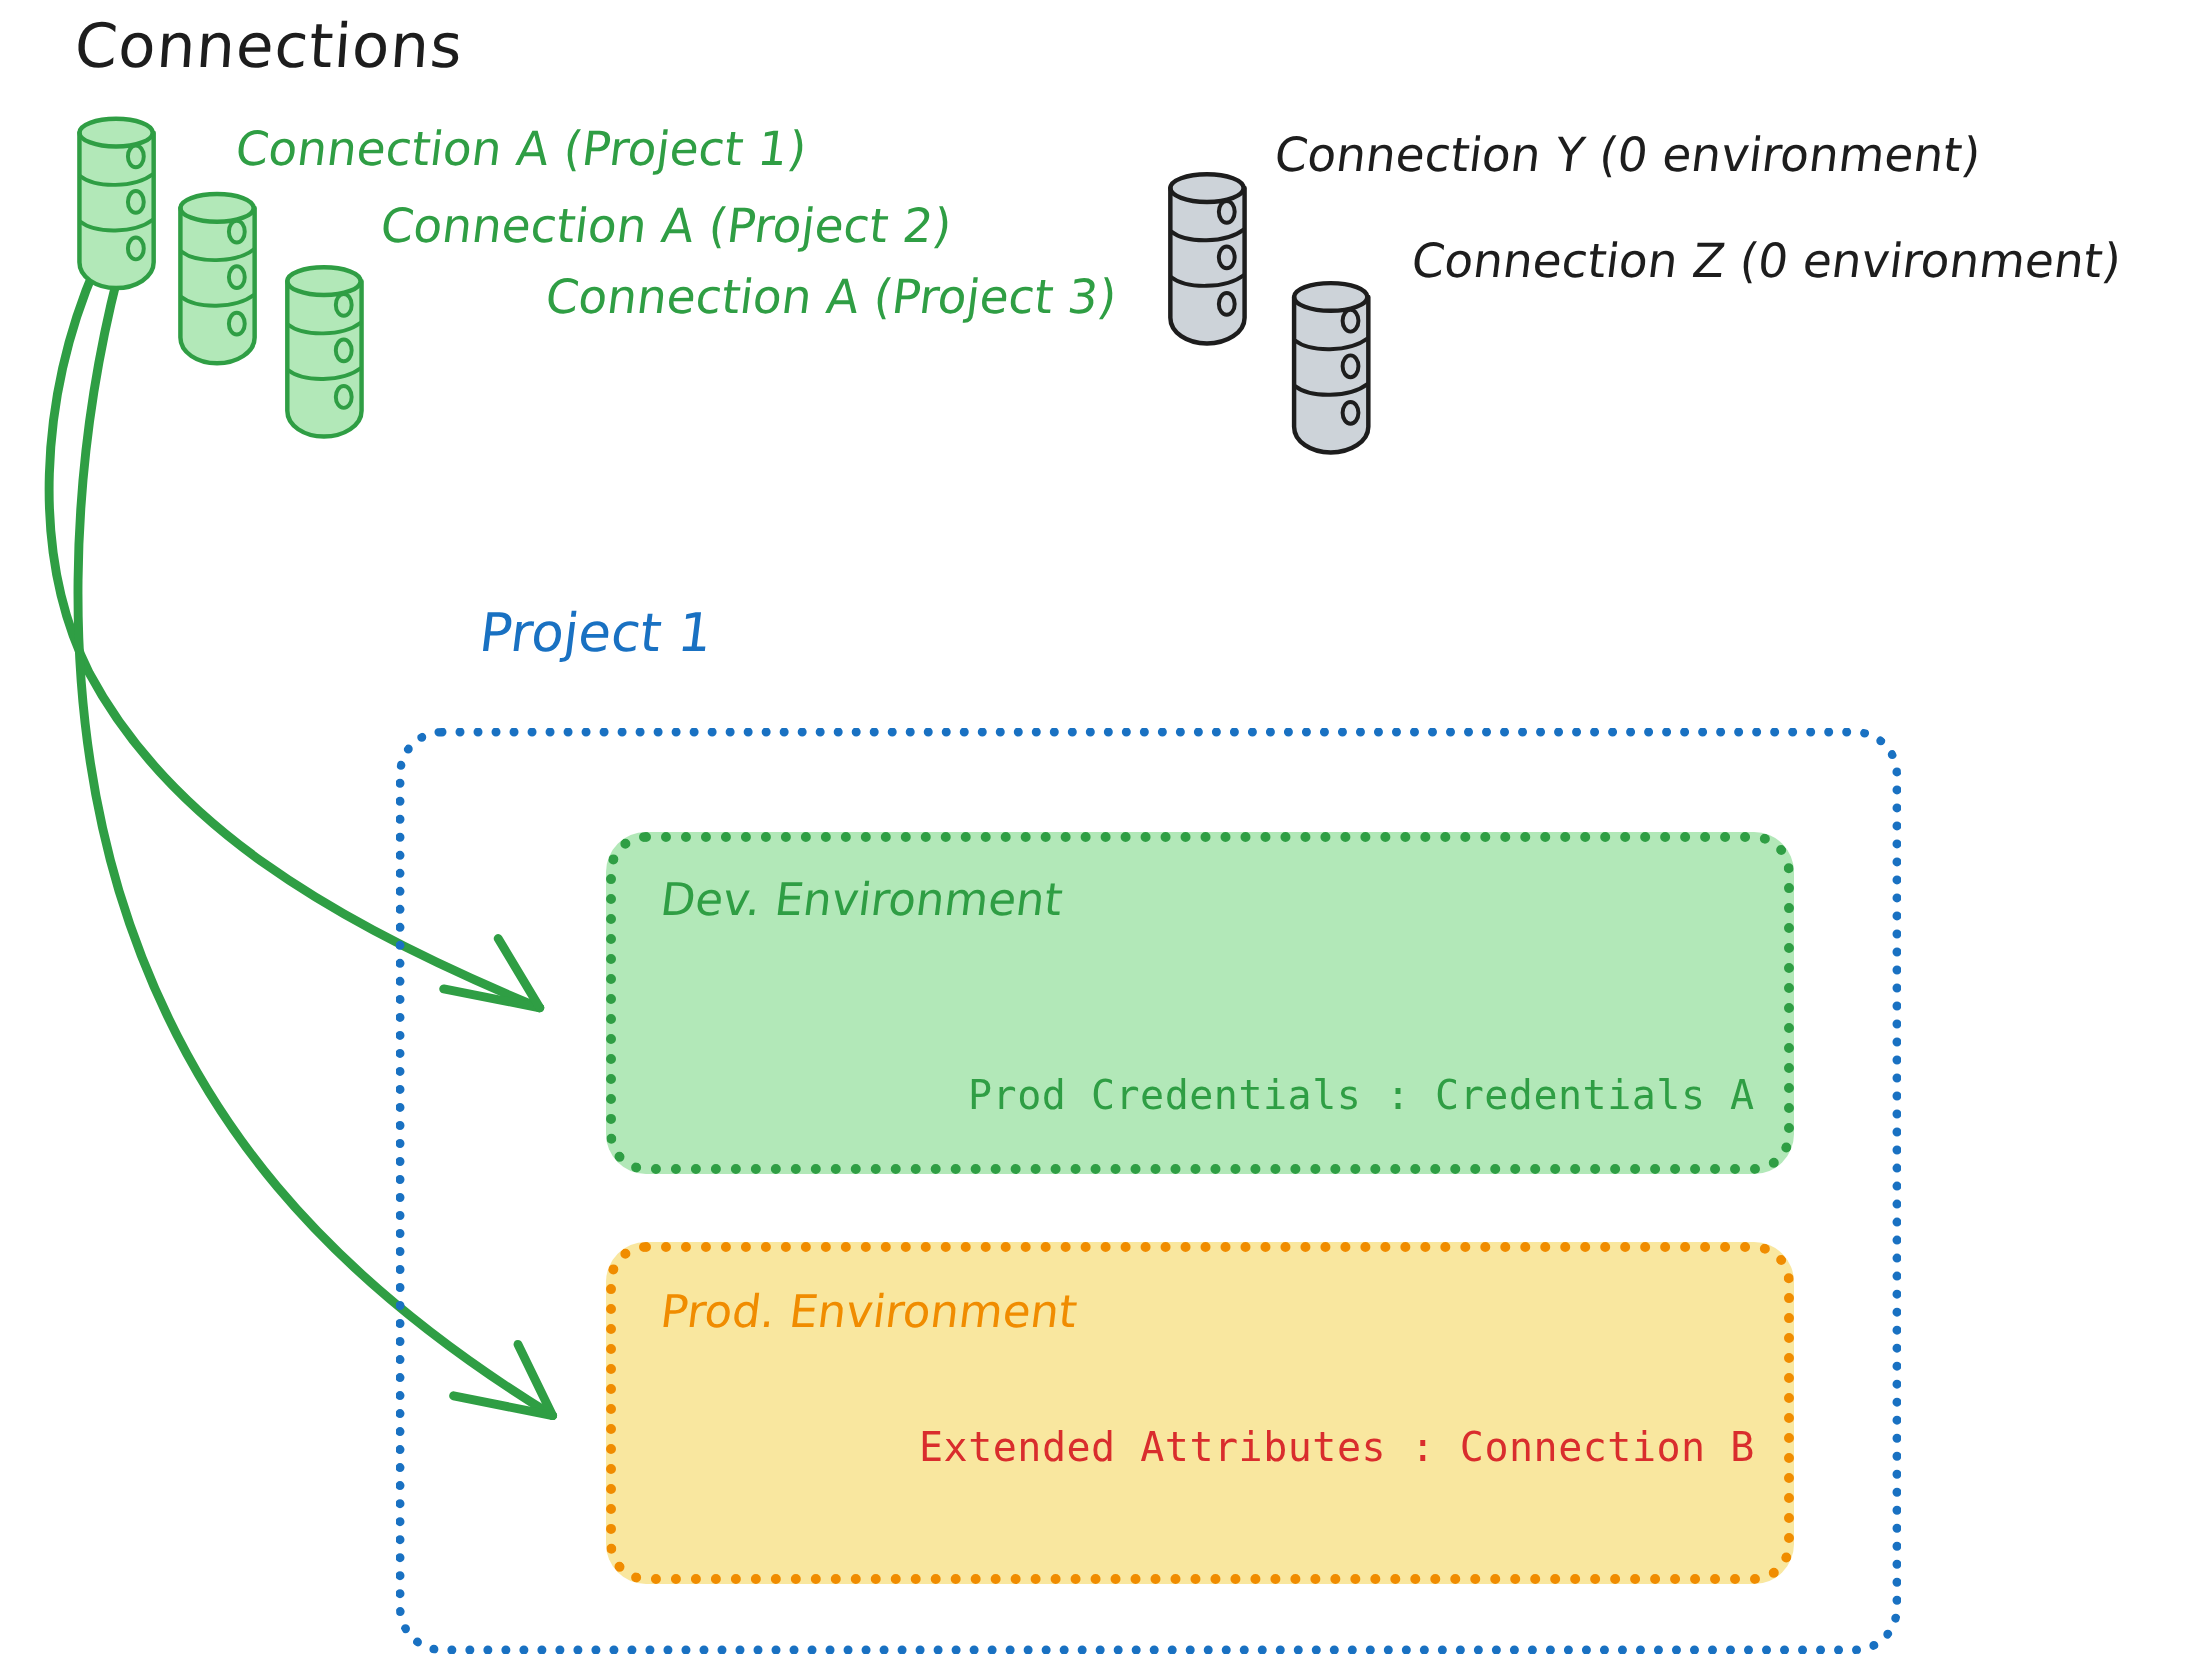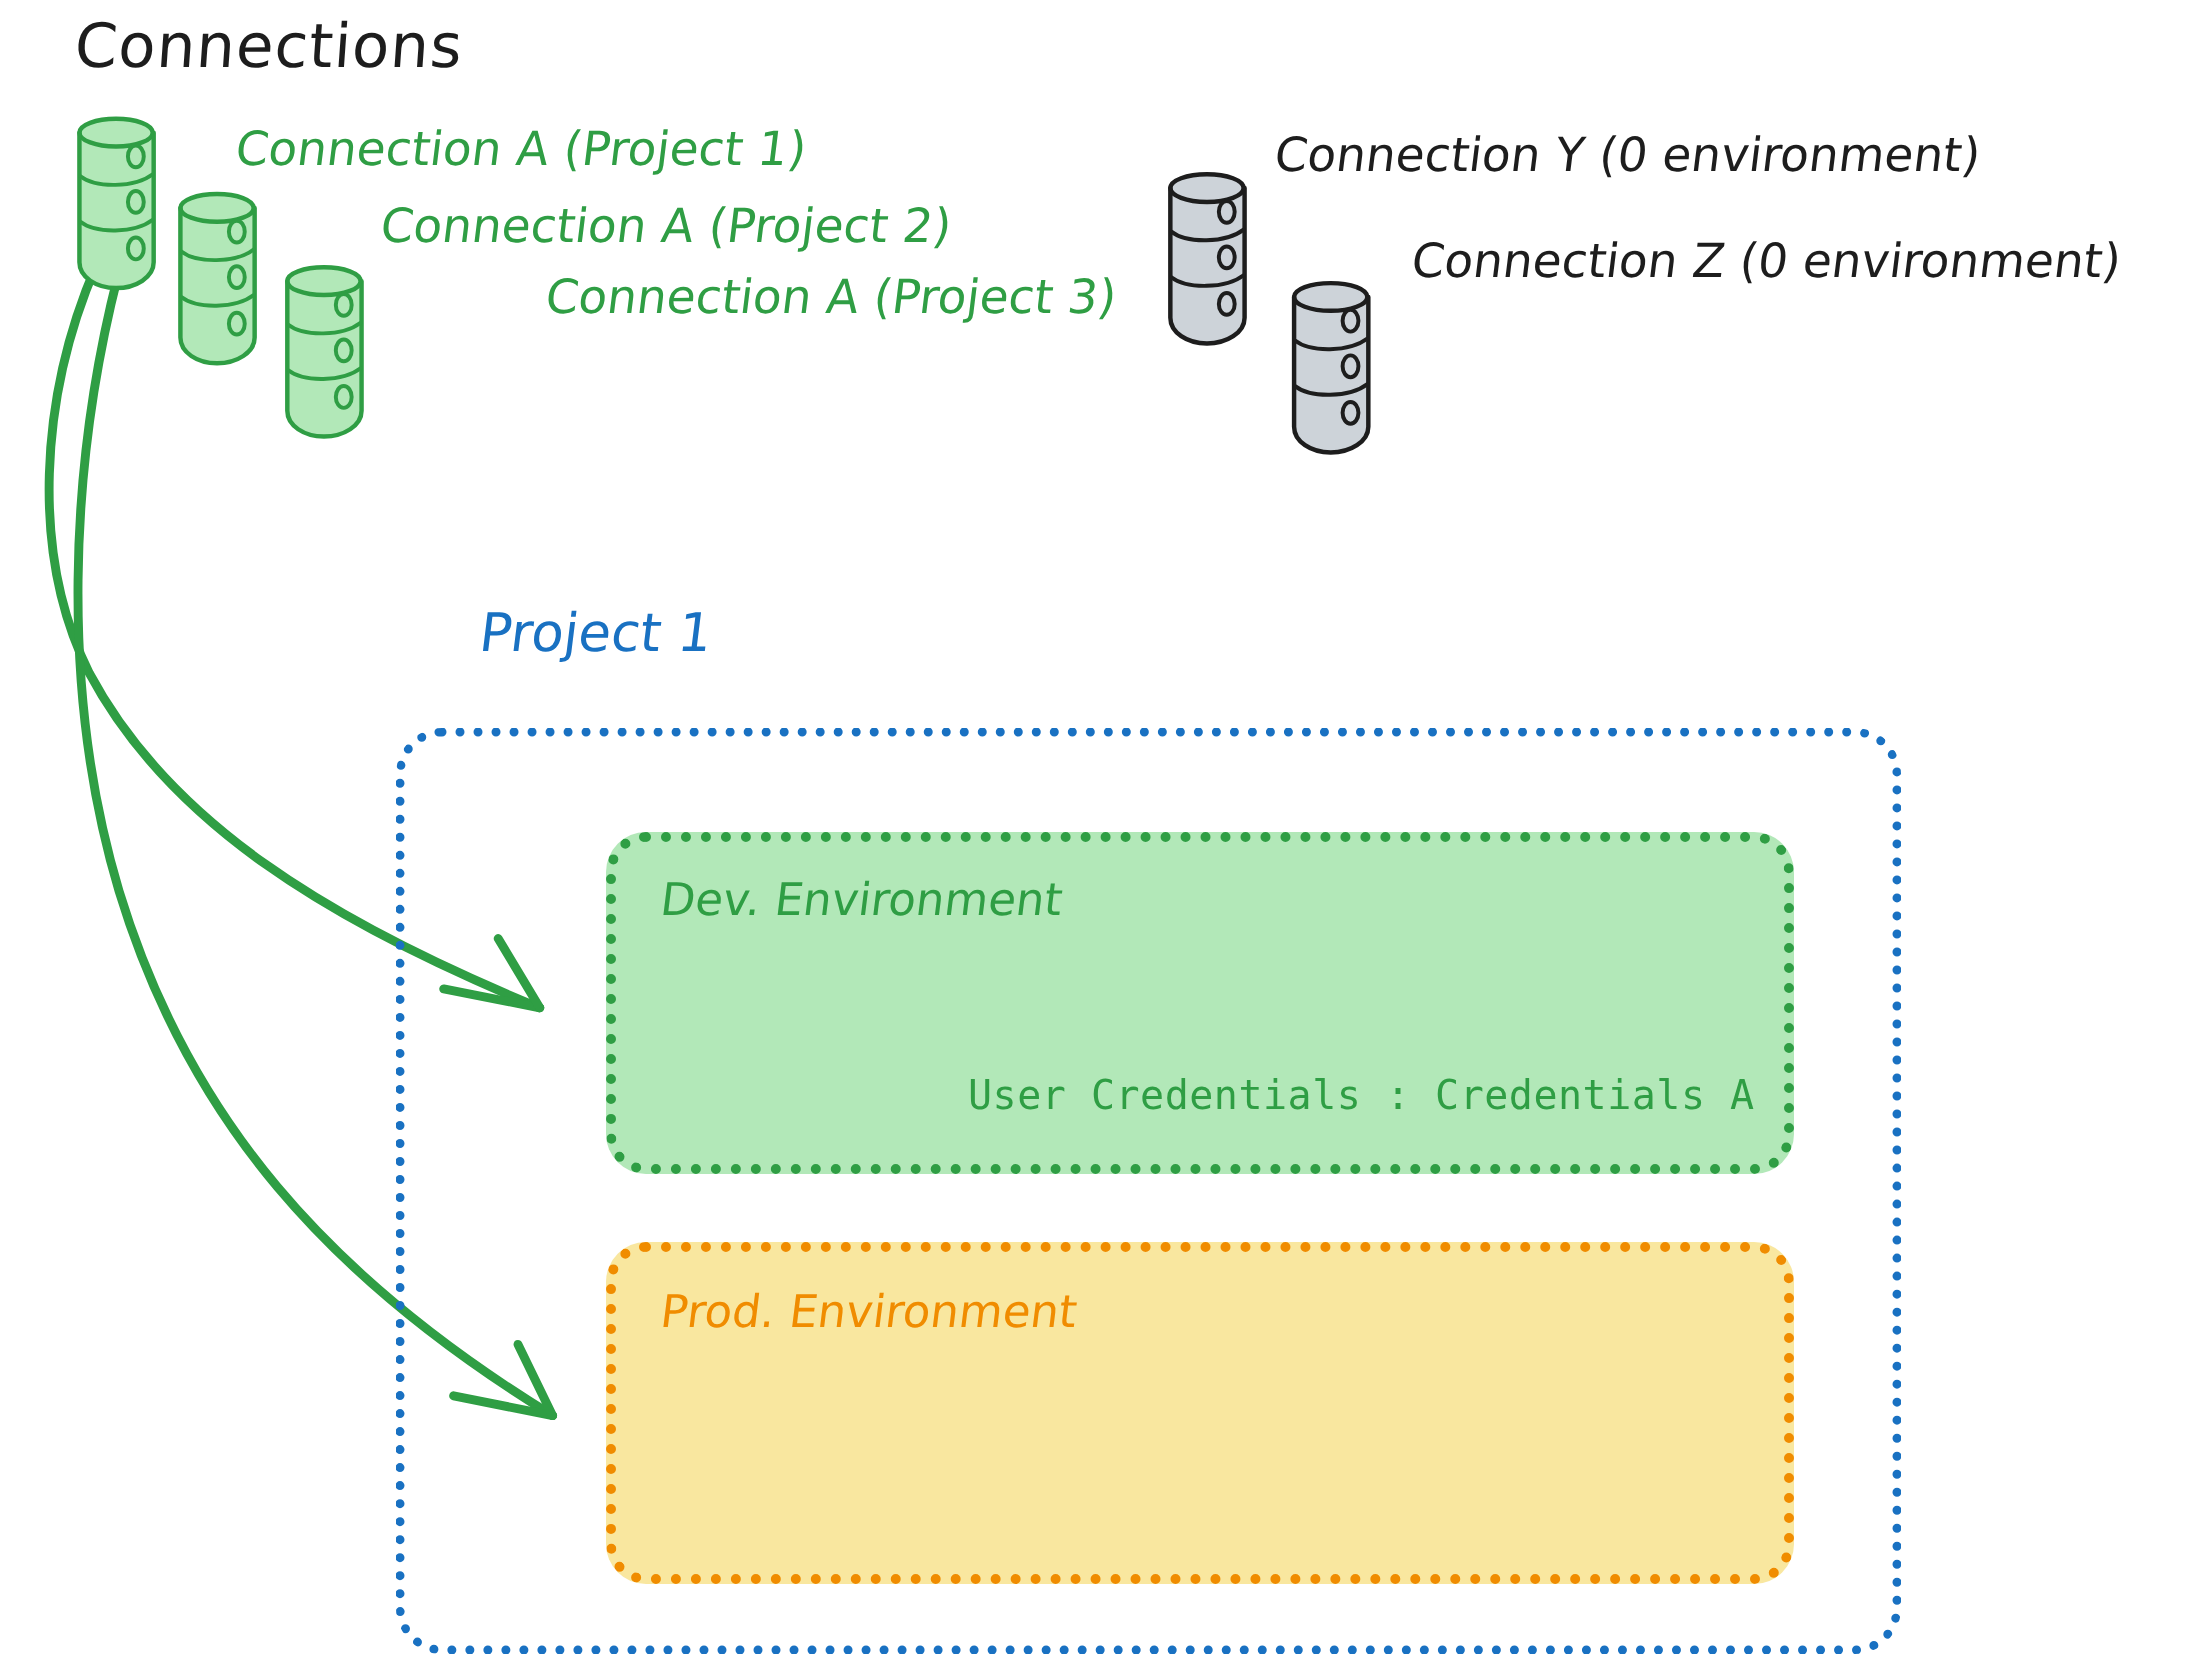--- a/index.html
+++ b/index.html
@@ -119,19 +119,20 @@
   <div class="t-black" style="left:1275px; top:127px;">Connection Y (0 environment)</div>
 
   <div class="t-black" style="left:1412px; top:233px;">Connection Z (0 environment)</div>
 
   <div class="t-blue" style="left:480px; top:602px;">Project 1</div>
 
   <div class="box box-project" style="left:396px; top:728px; width:1505px; height:926px;"></div>
 
   <div class="box box-dev" style="left:606px; top:832px; width:1188px; height:342px;"></div>
   <div class="t-envlabel-green" style="left:661px; top:873px;">Dev. Environment</div>
-  <div class="t-mono-green" style="left:968px; top:1072px;">User Credentials : Credentials A</div>
+  <div class="t-mono-green" style="left:968px; top:1072px;">Prod Credentials : Credentials A</div>
 
   <div class="box box-prod" style="left:606px; top:1242px; width:1188px; height:342px;"></div>
   <div class="t-envlabel-orange" style="left:661px; top:1285px;">Prod. Environment</div>
+  <div class="t-mono-red" style="left:919px; top:1424px;">Extended Attributes : Connection B</div>
 
 </div>
 
 
 </body></html>

